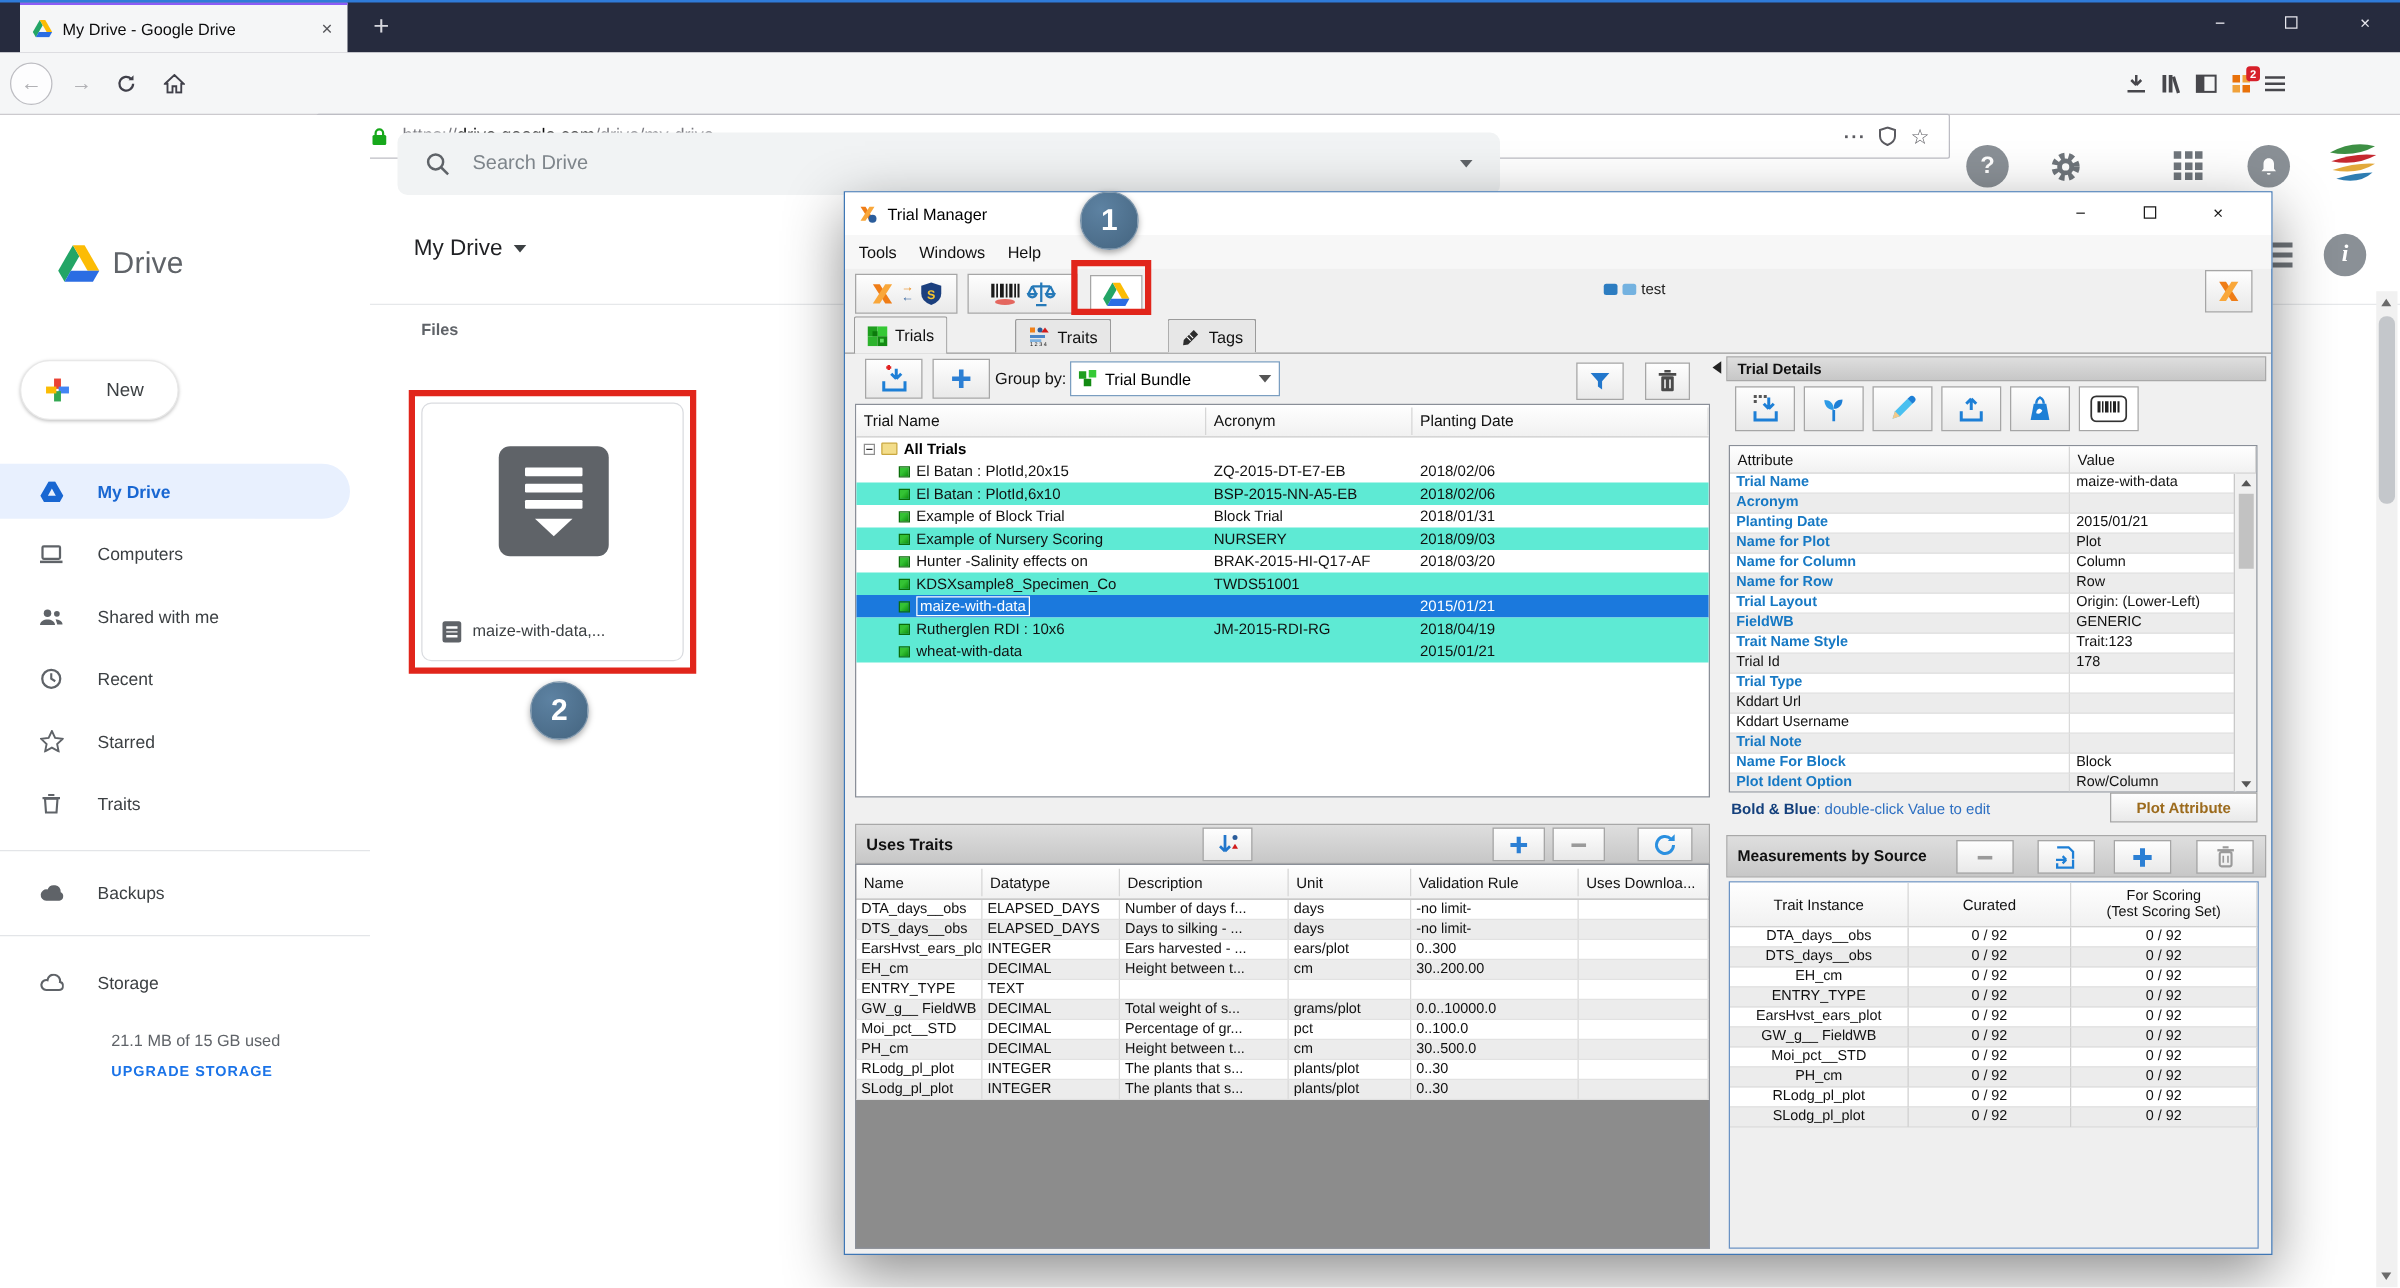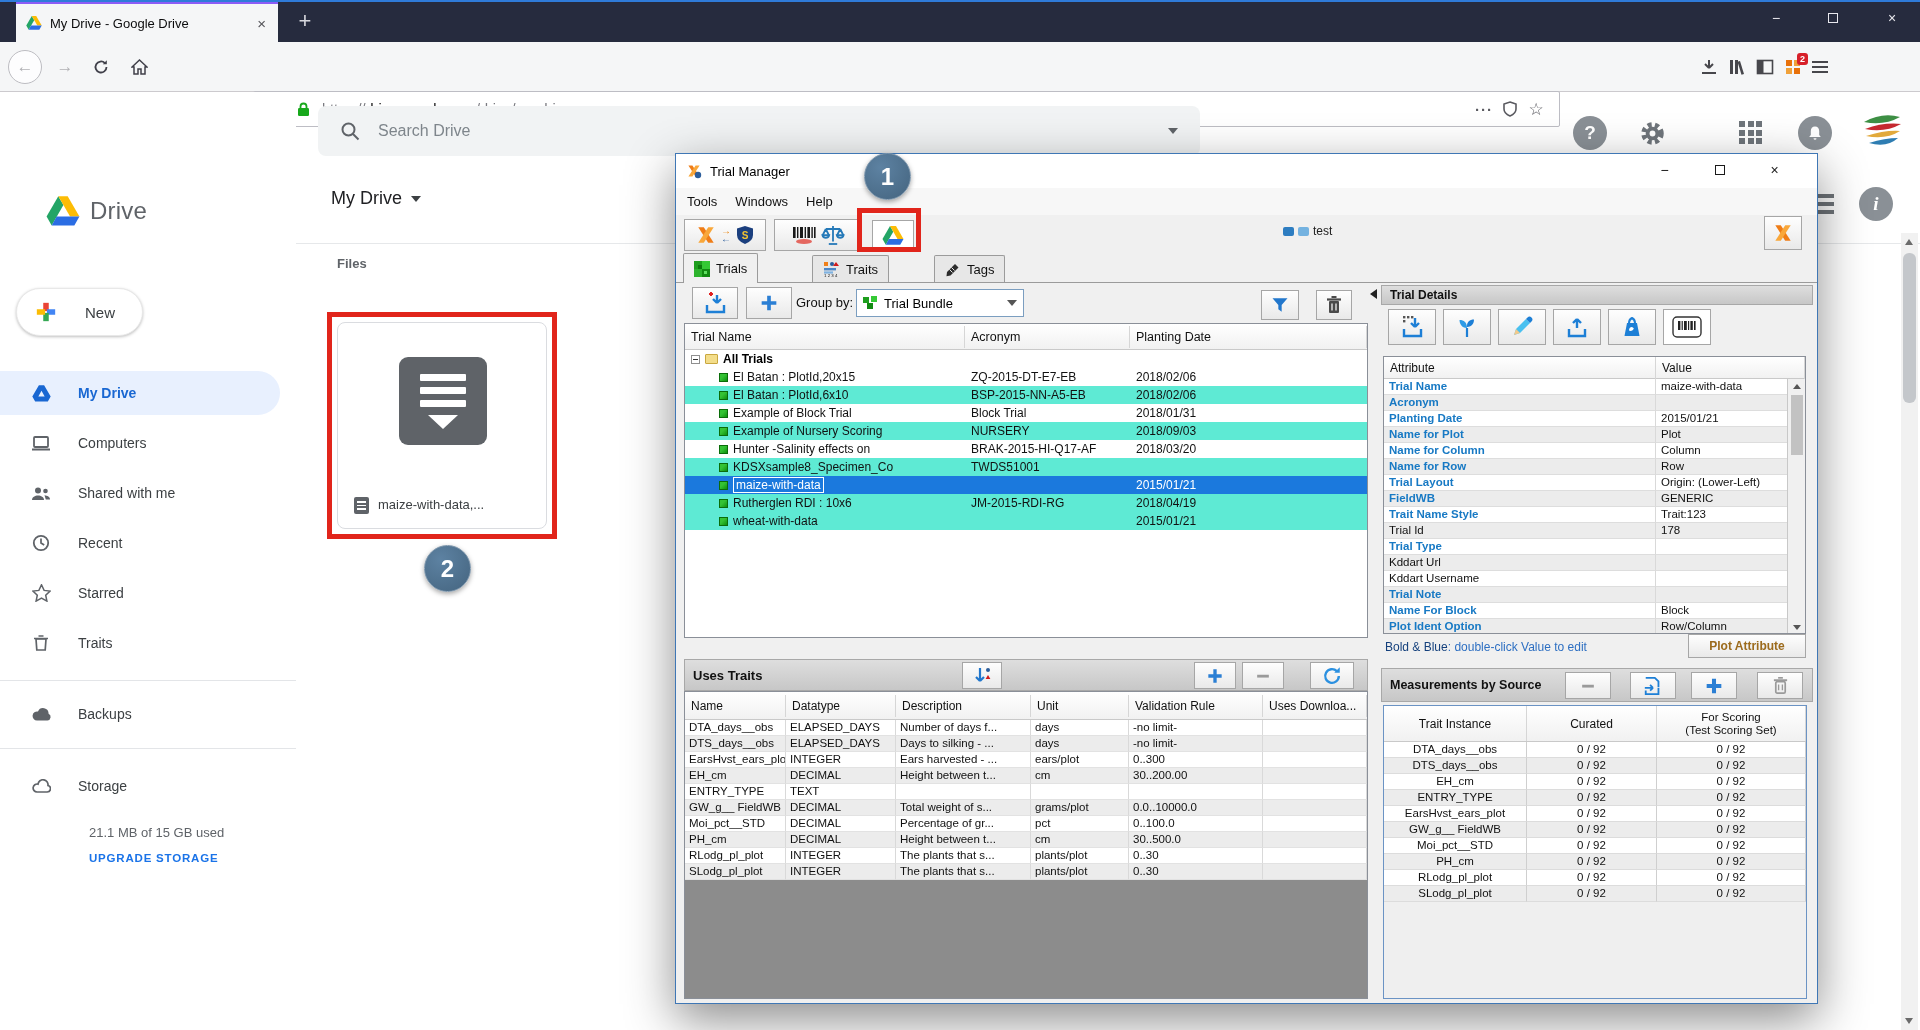--- a/index.html
+++ b/index.html
@@ -109,21 +109,21 @@
 .mrow{display:grid;grid-template-columns:143px 130px 1fr;height:16px;font-size:11.5px;background:#fff;text-align:center}
 .mrow.alt{background:#ececec}
 .mrow>div{padding:1px 4px;border-right:1px solid #cfcfcf;border-bottom:1px solid #dcdcdc;white-space:nowrap;overflow:hidden;color:#111}
 .vscroll{position:absolute;right:0;top:22px;width:18px;height:256px;background:#f0f0f0;border-left:1px solid #c8c8c8}
 .vscroll .a{position:absolute;left:5px;width:0;height:0;border-left:4px solid transparent;border-right:4px solid transparent}
 .vscroll .th{position:absolute;left:3px;top:16px;width:12px;height:60px;background:#c2c2c2}
 .splitarr{width:0;height:0;border-top:5px solid transparent;border-bottom:5px solid transparent;border-right:7px solid #222}
 
 .rbox{position:absolute;border:5px solid #e1251b;z-index:70}
 .nbadge{position:absolute;width:47px;height:47px;border-radius:50%;background:radial-gradient(circle at 35% 30%,#5d82a2,#44647f);border:1px solid #7b94aa;color:#fff;display:flex;align-items:center;justify-content:center;font-size:24px;font-weight:bold;z-index:71;box-shadow:0 2px 5px rgba(0,0,0,.35)}
-.btxt{font-weight:normal}
+.btxt{font-weight:bold}
 .svgi{display:block}
 </style>
 </head>
 <body>
 
 <div class="stage">
 
   <div class="tabbar">
     <div class="tab">
       <svg class="svgi" width="16" height="14" viewBox="0 0 24 21">

